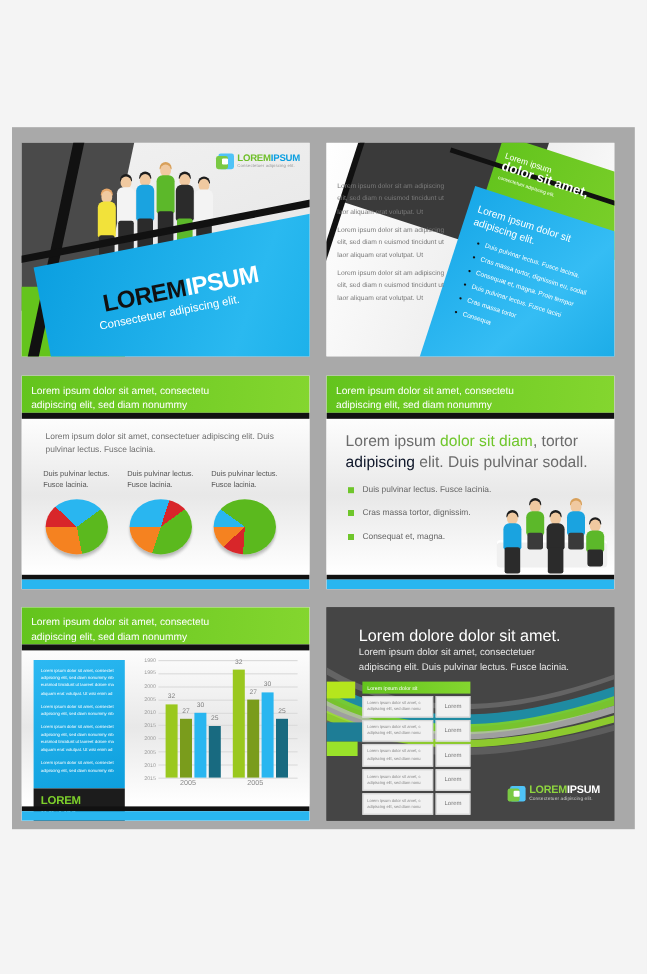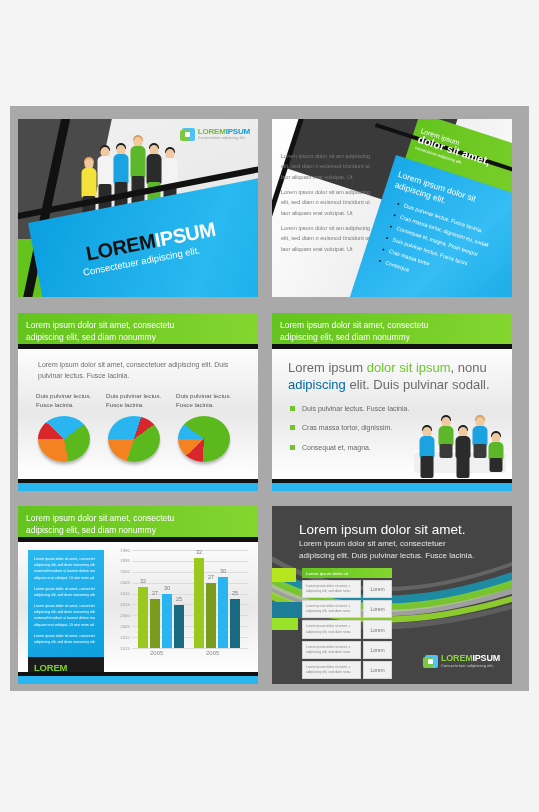--- a/index.html
+++ b/index.html
@@ -202,21 +202,21 @@
     background:#cfcfcf; filter:blur(1px); opacity:.55;
   }
 
   
   #slide4 { left: 272px; top: 313px; width: 240px; height: 178px; }
   .s4-head {
     position:absolute; left:16px; top:46px; width:206px;
     font-size:13px; line-height:1.32; color:#6b6b6b;
   }
   .s4-head .g { color:#6fc62b; }
-  .s4-head .b { color:#0369a1; }
+  .s4-head .b { color:#0f172a; }
   .s4-list {
     position:absolute; left:18px; top:92px; width:150px;
     list-style:none; margin:0; padding:0;
     font-size:7px; color:#666; line-height:1.2;
   }
   .s4-list li { margin-bottom:11px; position:relative; padding-left:12px; }
   .s4-list li:before {
     content:""; position:absolute; left:0; top:1px; width:5px; height:5px;
     background:#6fc62b;
   }
@@ -426,21 +426,21 @@
   <div class="slide" id="slide4">
     <div class="slide-inner">
       <div class="body-area"></div>
       <div class="hdr">
         <div>Lorem ipsum dolor sit amet, consectetu</div>
         <div>adipiscing elit, sed diam nonummy</div>
       </div>
       <div class="hdr-black"></div>
 
       <div class="s4-head">
-        <span>Lorem ipsum </span><span class="g">dolor sit ipsum</span><span>, nonu </span><span class="b">adipiscing</span><span> elit. Duis pulvinar sodall.</span>
+        <span>Lorem ipsum </span><span class="g">dolor sit diam</span><span>, tortor </span><span class="b">adipiscing</span><span> elit. Duis pulvinar sodall.</span>
       </div>
 
       <ul class="s4-list">
         <li>Duis pulvinar lectus. Fusce lacinia.</li>
         <li>Cras massa tortor, dignissim.</li>
         <li>Consequat et, magna.</li>
       </ul>
 
       <div class="s4-photo">
         <div class="couch"></div>
@@ -567,21 +567,21 @@
         <path d="M0,70 C70,108 150,104 240,74 L240,82 C150,112 70,116 0,82 Z" fill="#7dd02b" opacity="0.9"></path>
         <path d="M0,78 C70,114 150,110 240,82 L240,88 C150,116 70,120 0,88 Z" fill="#bdbdbd" opacity="0.75"></path>
         <path d="M0,86 C70,120 150,116 240,90 L240,96 C150,122 70,126 0,96 Z" fill="#9ae22a" opacity="0.85"></path>
         <path d="M0,94 C70,126 150,122 240,98 L240,103 C150,128 70,132 0,103 Z" fill="#5f5f5f" opacity="0.9"></path>
         <path d="M0,50 C70,92 150,88 240,56 L240,60 C150,92 70,96 0,56 Z" fill="#6b6b6b" opacity="0.8"></path>
         <rect x="0" y="62" width="24" height="14" fill="#b5e61d"></rect>
         <rect x="0" y="96" width="30" height="16" fill="#1e7d96"></rect>
         <rect x="0" y="112" width="26" height="12" fill="#9ae22a"></rect>
       </svg>
 
-      <div class="s6-title">Lorem ipsum dolor sit amet.</div>
+      <div class="s6-title">Lorem dolore dolor sit amet.</div>
       <div class="s6-sub">Lorem ipsum dolor sit amet, consectetuer adipiscing elit. Duis pulvinar lectus. Fusce lacinia.</div>
 
       <div class="s6-table">
         <div class="s6-thead">Lorem ipsum dolor sit</div>
         <div class="s6-row">
           <div class="s6-c1">Lorem ipsum dolor sit amet, c adipiscing elit, sed diam nonu</div>
           <div class="s6-c2">Lorem</div>
         </div>
         <div class="s6-row">
           <div class="s6-c1">Lorem ipsum dolor sit amet, c adipiscing elit, sed diam nonu</div>

